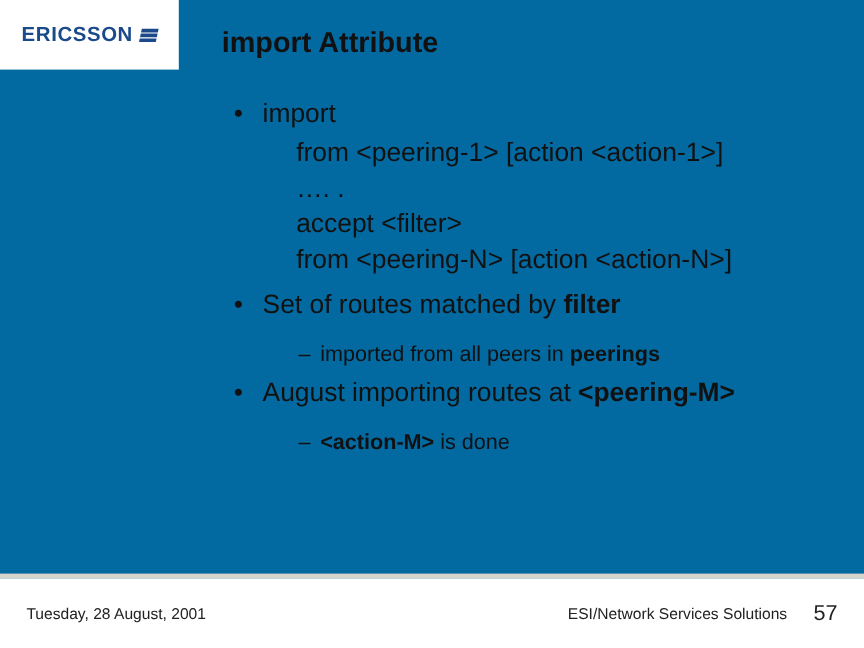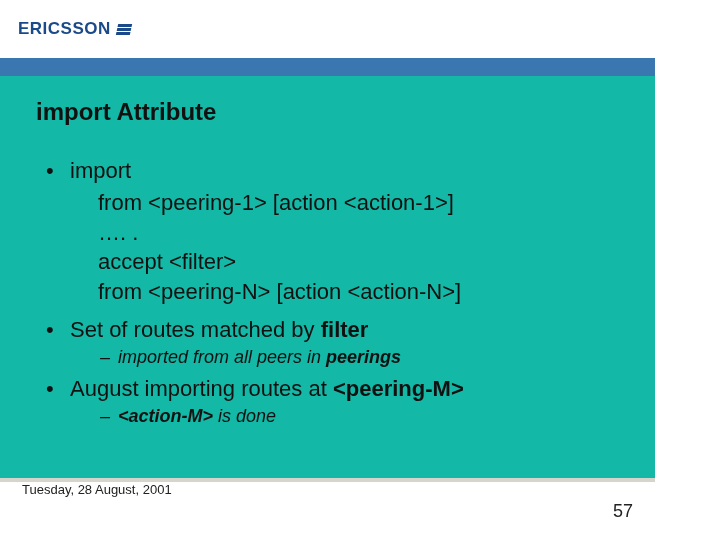--- a/index.html
+++ b/index.html
@@ -1,20 +1,20 @@
 <!DOCTYPE html>
 <html><head>
 <meta charset="utf-8">
 <style>
   * { box-sizing: border-box; margin: 0; padding: 0; }
   html, body { width: 720px; height: 540px; font-family: Arial, Helvetica, sans-serif; background: #fff; }
   .slide {
-    width: 655px; height: 540px; position: relative;
-    background: #14b8a6;
-    display: flex; flex-direction: column;
+    width: 720px; height: 540px; position: relative;
+    background: #0369a1;
+    display: flex; flex-direction: row;
   }
   .header {
     background: #fff;
     height: 58px;
     display: flex; align-items: center;
     padding: 0 18px;
   }
   .logo {
     display: flex; align-items: center; gap: 6px;
     color: #1a4a8a;
@@ -48,32 +48,32 @@
   ul.b1 > li { position: relative; padding-left: 28px; margin-bottom: 0; font-size: 22px; color: #111; }
   ul.b1 > li::before {
     content: "•"; position: absolute; left: 4px; top: 0; font-size: 22px; color: #111;
   }
   ul.b1 > li.tight { margin-bottom: 2px; }
   .sub1 {
     padding-left: 28px; font-size: 22px; color: #111; line-height: 1.35;
     margin-top: 4px; margin-bottom: 10px;
   }
   .sub1 .line { display: block; }
-  ul.b2 { list-style: none; padding-left: 28px; margin-top: 4px; margin-bottom: 8px; font-style: italic; }
+  ul.b2 { list-style: none; padding-left: 28px; margin-top: 18px; margin-bottom: 8px; }
   ul.b2 > li { position: relative; padding-left: 20px; font-size: 18px; color: #111; }
   ul.b2 > li::before {
     content: "–"; position: absolute; left: 2px; top: 0; font-size: 18px; color: #111;
   }
   .bold { font-weight: 700; }
   .footer {
     position: absolute;
     left: 0; right: 0; bottom: 0;
     height: 58px;
     background: #fff;
-    display: flex; justify-content: space-between;
+    display: flex; align-items: center; justify-content: space-between;
     padding: 0 22px;
     font-size: 13px; color: #222;
   }
   .footer .right { display: flex; align-items: center; gap: 22px; }
   .pagenum { font-size: 18px; }
   .bottom-band {
     position: absolute; left: 0; right: 0; bottom: 58px;
     height: 4px; background: #d6d4cb;
   }
 </style>
@@ -129,17 +129,18 @@
       </li>
 
     </ul>
   </div>
 
   <div class="bottom-band"></div>
 
   <div class="footer">
     <div>Tuesday, 28 August, 2001</div>
     <div class="right">
+      <span>ESI/Network Services Solutions</span>
       <span class="pagenum">57</span>
     </div>
   </div>
 
 </div>
 
 </body></html>

